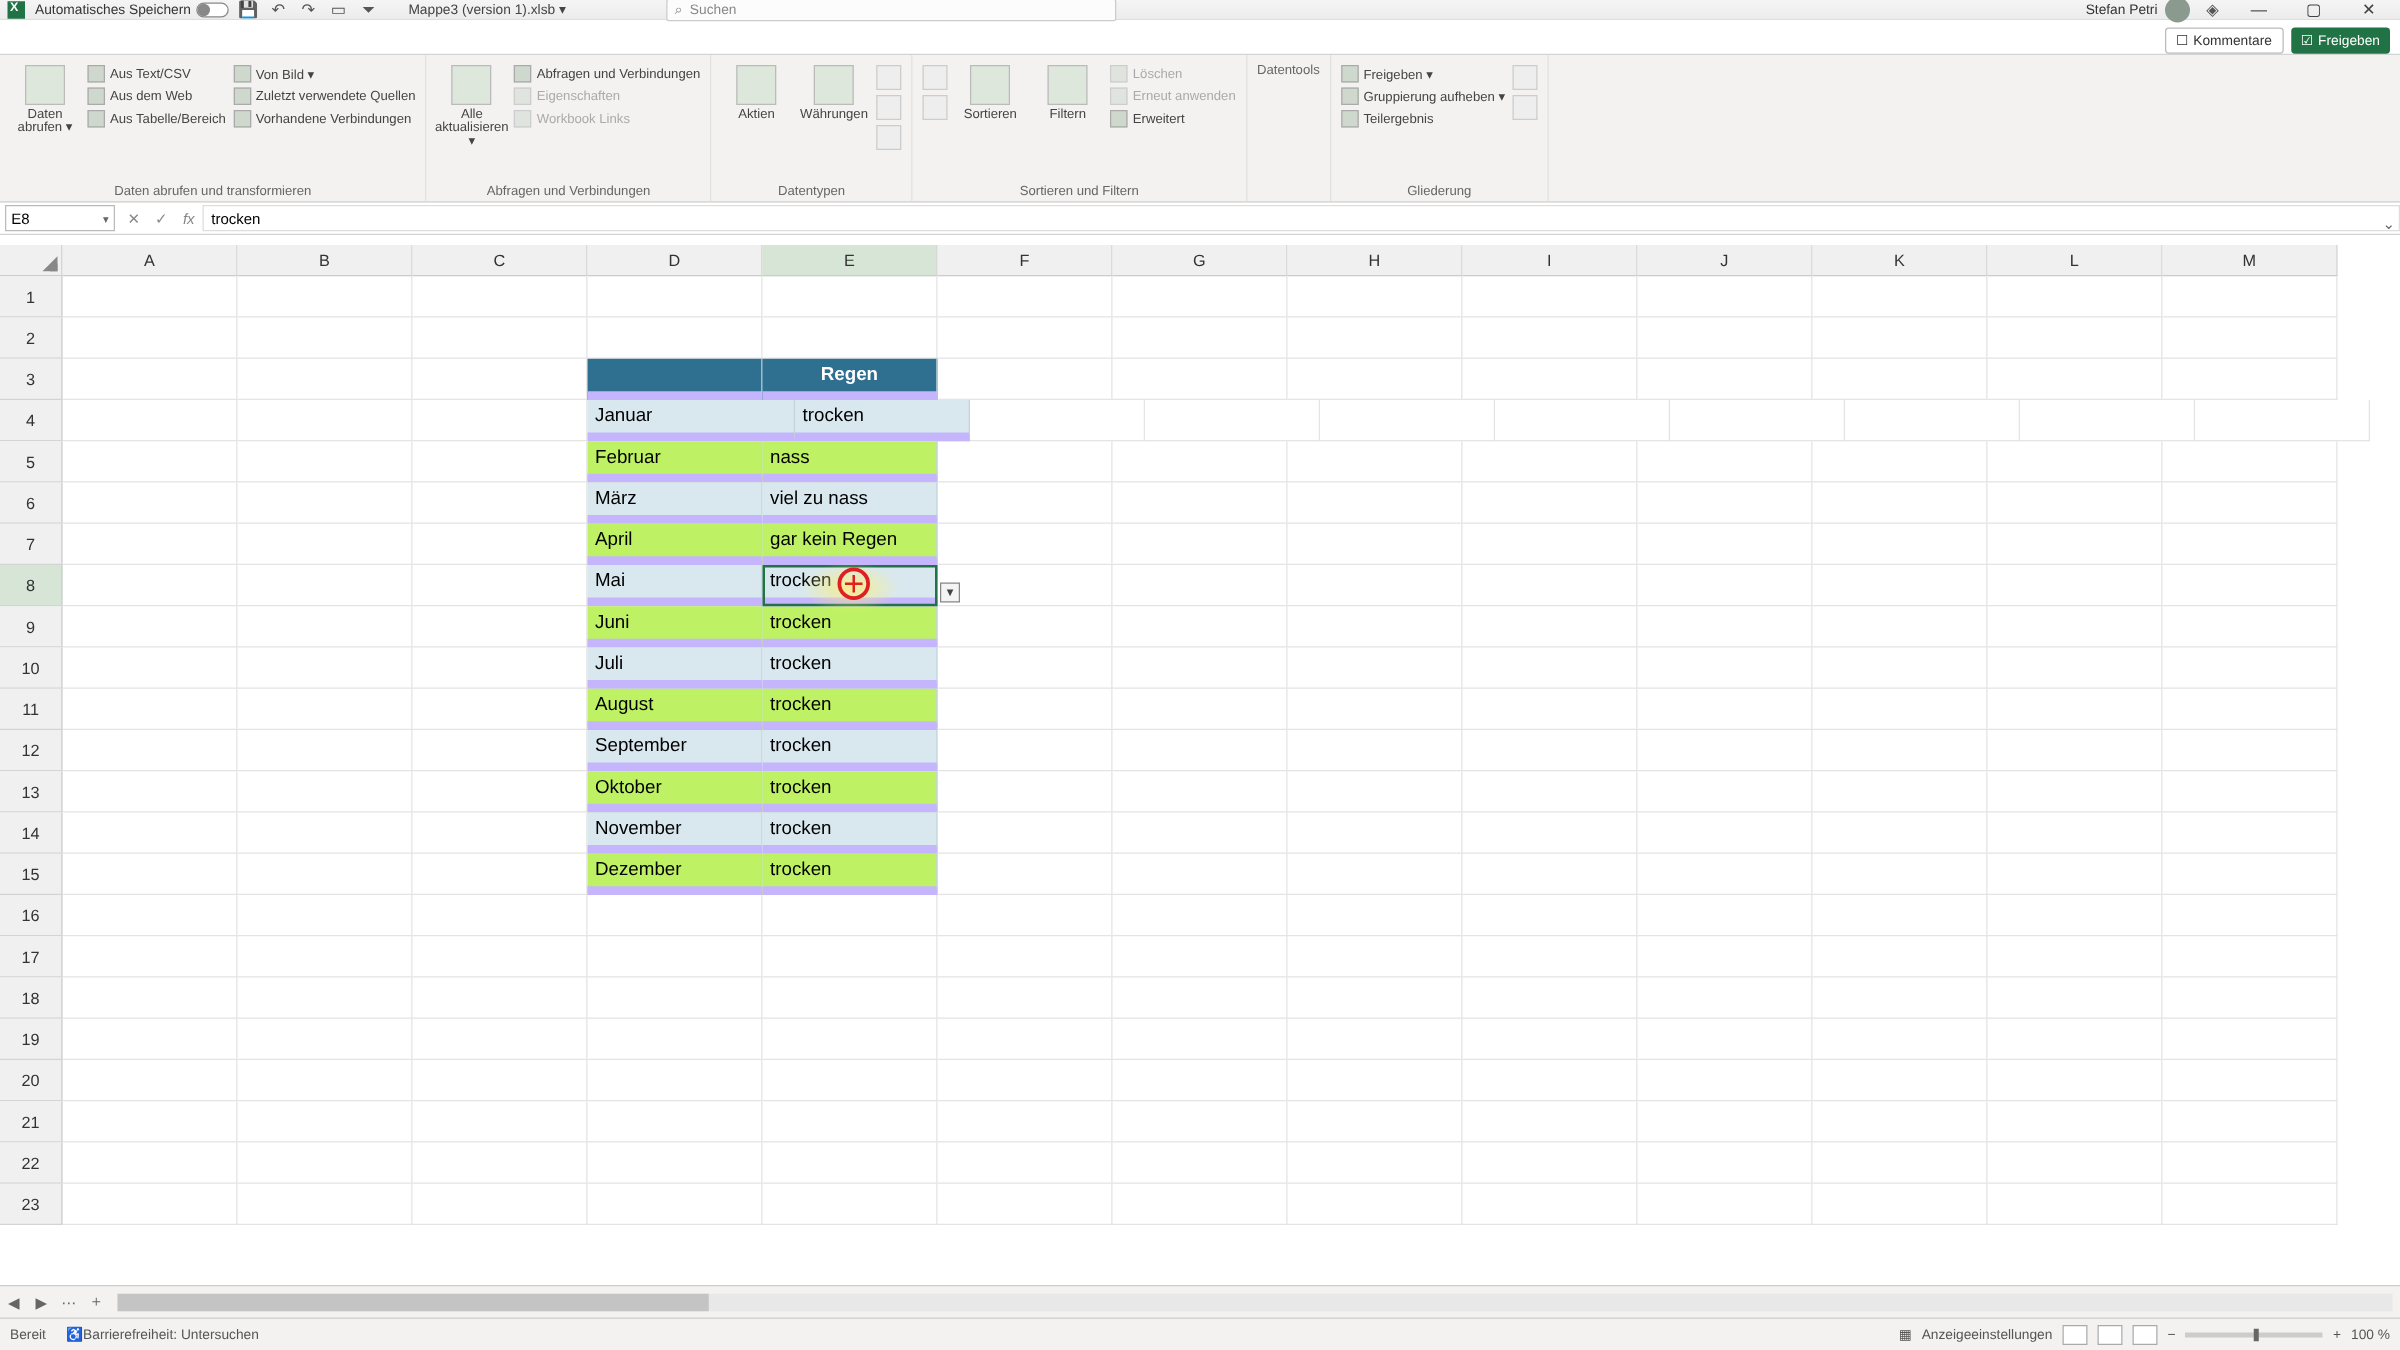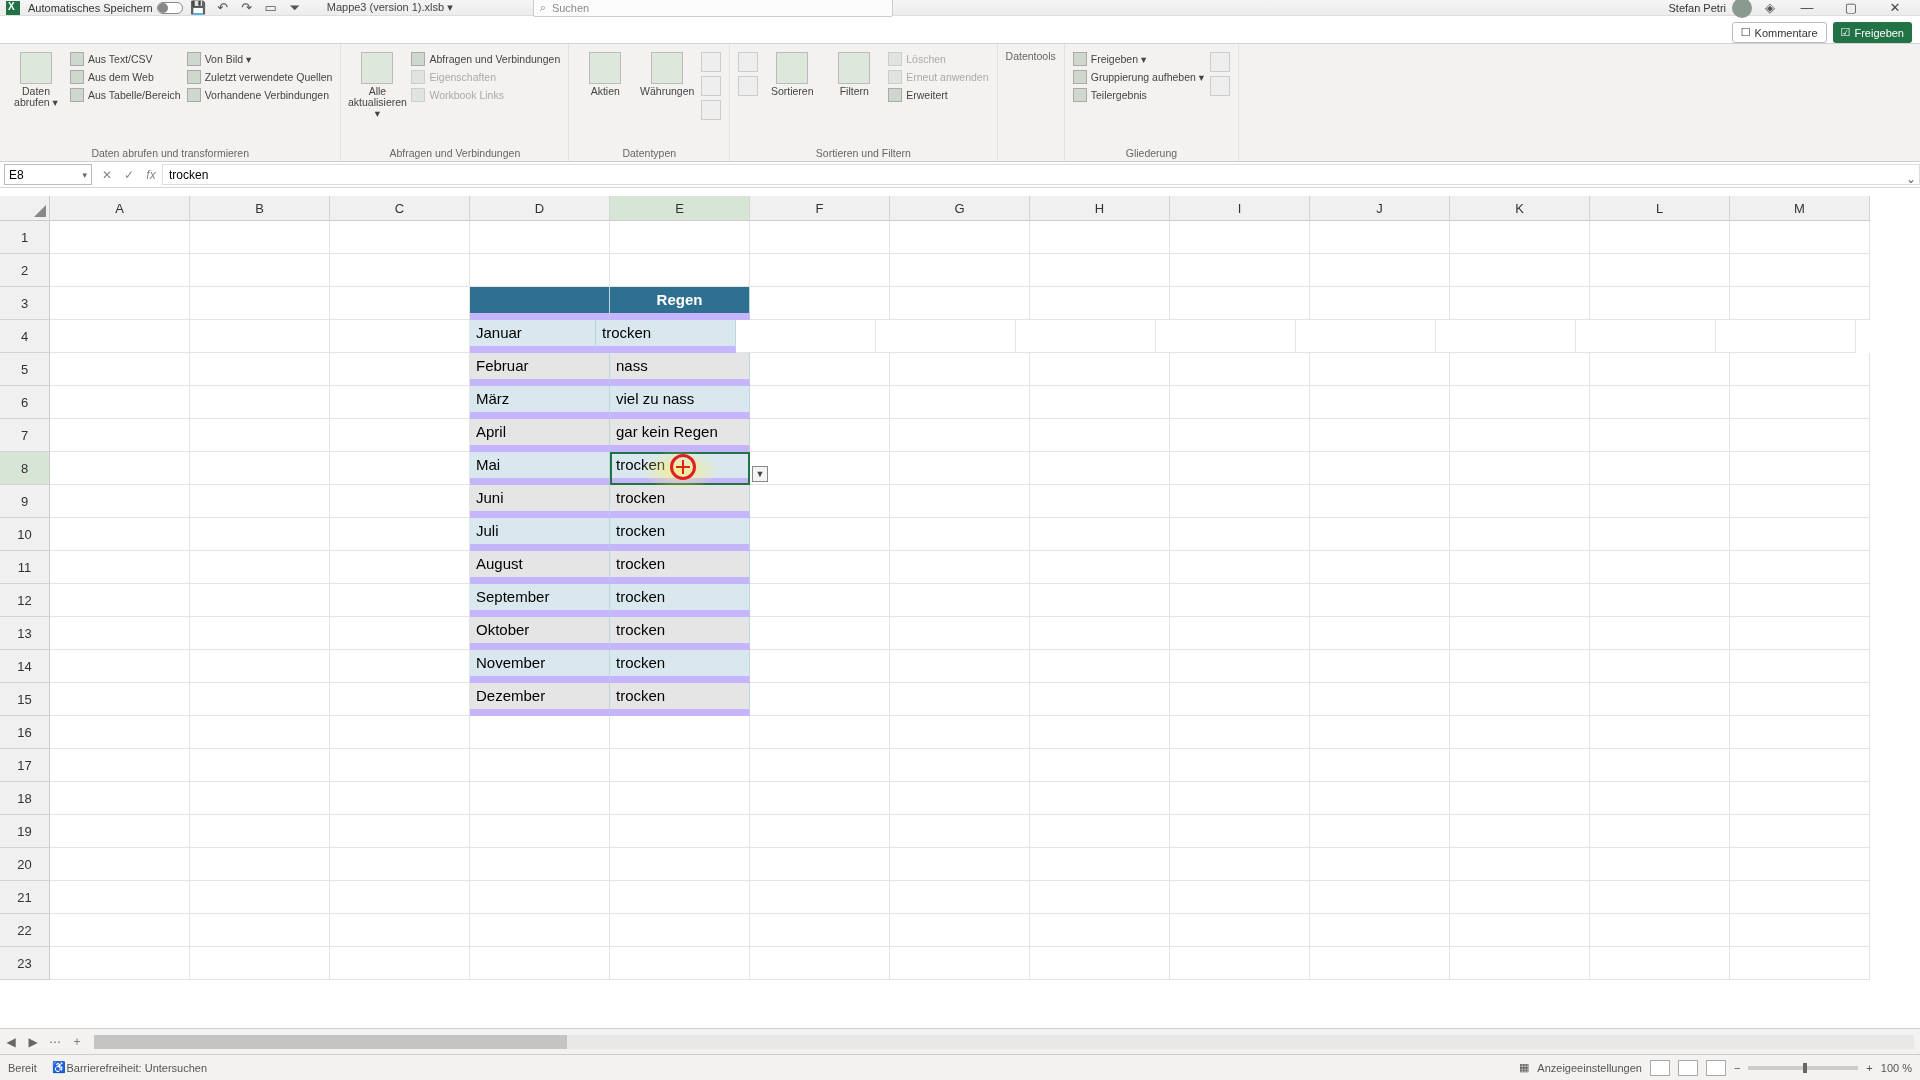--- a/index.html
+++ b/index.html
@@ -59,21 +59,21 @@
 .row-headers{position:absolute;top:25px;left:0;width:50px;}
 .row-h{height:33px;background:#f0f0f0;border-bottom:1px solid #d4d4d4;border-right:1px solid #ccc;text-align:center;font-size:13px;color:#333;line-height:33px;}
 .row-h.highlight{background:#d6e5d6;}
 .cells{position:absolute;top:25px;left:50px;}
 .cell-row{display:flex;height:33px;}
 .cell{border-right:1px solid #e4e4e4;border-bottom:1px solid #e4e4e4;font-size:15px;padding:4px 6px;overflow:visible;white-space:nowrap;color:#000;}
 
 
 .thead{background:#2f6f8f;color:#fff;font-weight:bold;text-align:center;}
 .tband1{background:#d9e8ef;}
-.tband2{background:#e5e5e5;}
+.tband2{background:#bef264;}
 .tcell{border-right:1px solid #c0d4dc;border-bottom:7px solid #c4b5fd;}
 .sel-cell{outline:2px solid #217346;outline-offset:-2px;position:relative;z-index:3;}
 .dv-arrow{position:absolute;width:16px;height:16px;border:1px solid #888;background:#f4f4f4;font-size:9px;text-align:center;line-height:14px;color:#444;z-index:4;}
 
 
 .yellow-glow{position:absolute;width:80px;height:40px;background:radial-gradient(ellipse, rgba(255,240,100,.7), rgba(255,240,100,0) 70%);z-index:8;pointer-events:none;}
 .red-ring{position:absolute;width:26px;height:26px;border:3px solid #e02020;border-radius:50%;z-index:10;pointer-events:none;}
 .red-plus{position:absolute;width:14px;height:14px;z-index:11;}
 .red-plus:before,.red-plus:after{content:"";position:absolute;background:#e02020;}
 .red-plus:before{left:6px;top:0;width:2px;height:14px;}
@@ -365,21 +365,21 @@
         <div class="cell" style="width: 140px;"></div>
         <div class="cell" style="width: 140px;"></div>
         <div class="cell" style="width: 140px;"></div>
         <div class="cell" style="width: 140px;"></div>
         <div class="cell" style="width: 140px;"></div>
       </div>
       <div class="cell-row">
         <div class="cell" style="width: 140px;"></div>
         <div class="cell" style="width: 140px;"></div>
         <div class="cell" style="width: 140px;"></div>
-        <div class="cell tcell tband1" style="width: 126px;">Januar</div>
+        <div class="cell tcell tband1" style="width: 166px;">Januar</div>
         <div class="cell tcell tband1" style="width: 140px;">trocken</div>
         <div class="cell" style="width: 140px;"></div>
         <div class="cell" style="width: 140px;"></div>
         <div class="cell" style="width: 140px;"></div>
         <div class="cell" style="width: 140px;"></div>
         <div class="cell" style="width: 140px;"></div>
         <div class="cell" style="width: 140px;"></div>
         <div class="cell" style="width: 140px;"></div>
         <div class="cell" style="width: 140px;"></div>
       </div>

